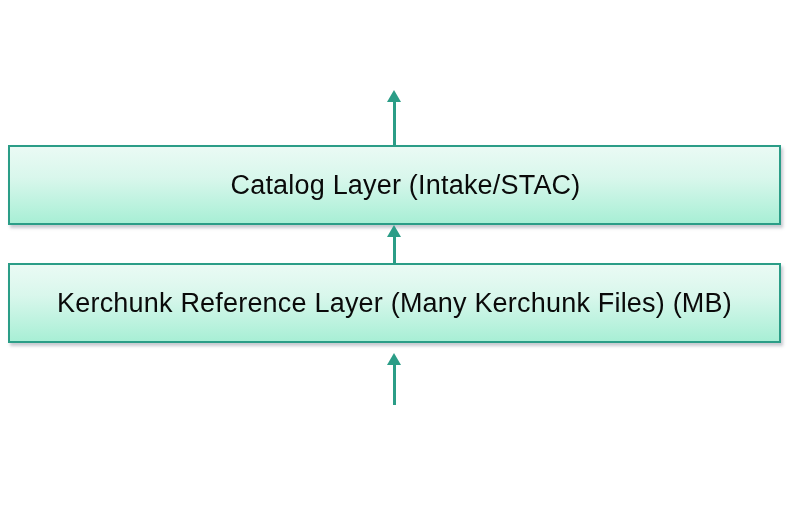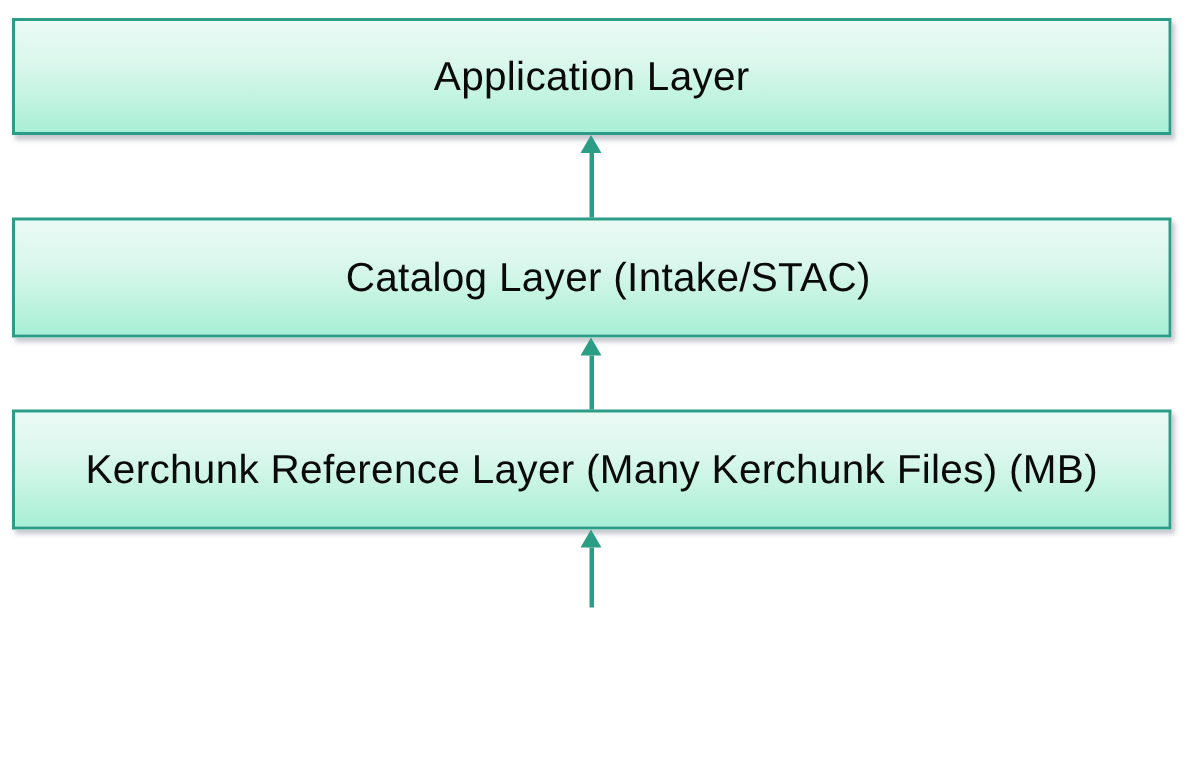--- a/index.html
+++ b/index.html
@@ -31,21 +31,21 @@
   }
   .layer-label {
     font-size: 27px;
     color: #0a0a0a;
     letter-spacing: 0.2px;
     white-space: nowrap;
     text-align: center;
   }
   .box-application { top: 12px;  height: 78px; }
   .box-catalog     { top: 145px; height: 80px; padding-left: 22px; }
-  .box-kerchunk    { top: 273px; height: 80px; }
+  .box-kerchunk    { top: 263px; height: 80px; }
   .box-netcdf      { top: 405px; height: 78px; }
 
   .up-arrow {
     position: absolute;
     left: 387px;      
     width: 14px;
     display: flex;
     flex-direction: column;
     align-items: center;
   }
@@ -63,23 +63,20 @@
     width: 3px;
     flex: 1;
     background: #2b9d87;
   }
 </style>
 </head>
 <body>
 
 <div class="diagram">
 
-  <div class="layer-box box-application">
-    <span class="layer-label">Application Layer</span>
-  </div>
 
   <div class="up-arrow arrow1">
     <div class="arrow-head"></div>
     <div class="arrow-stem"></div>
   </div>
 
   <div class="layer-box box-catalog">
     <span class="layer-label">Catalog Layer (Intake/STAC)</span>
   </div>
 

